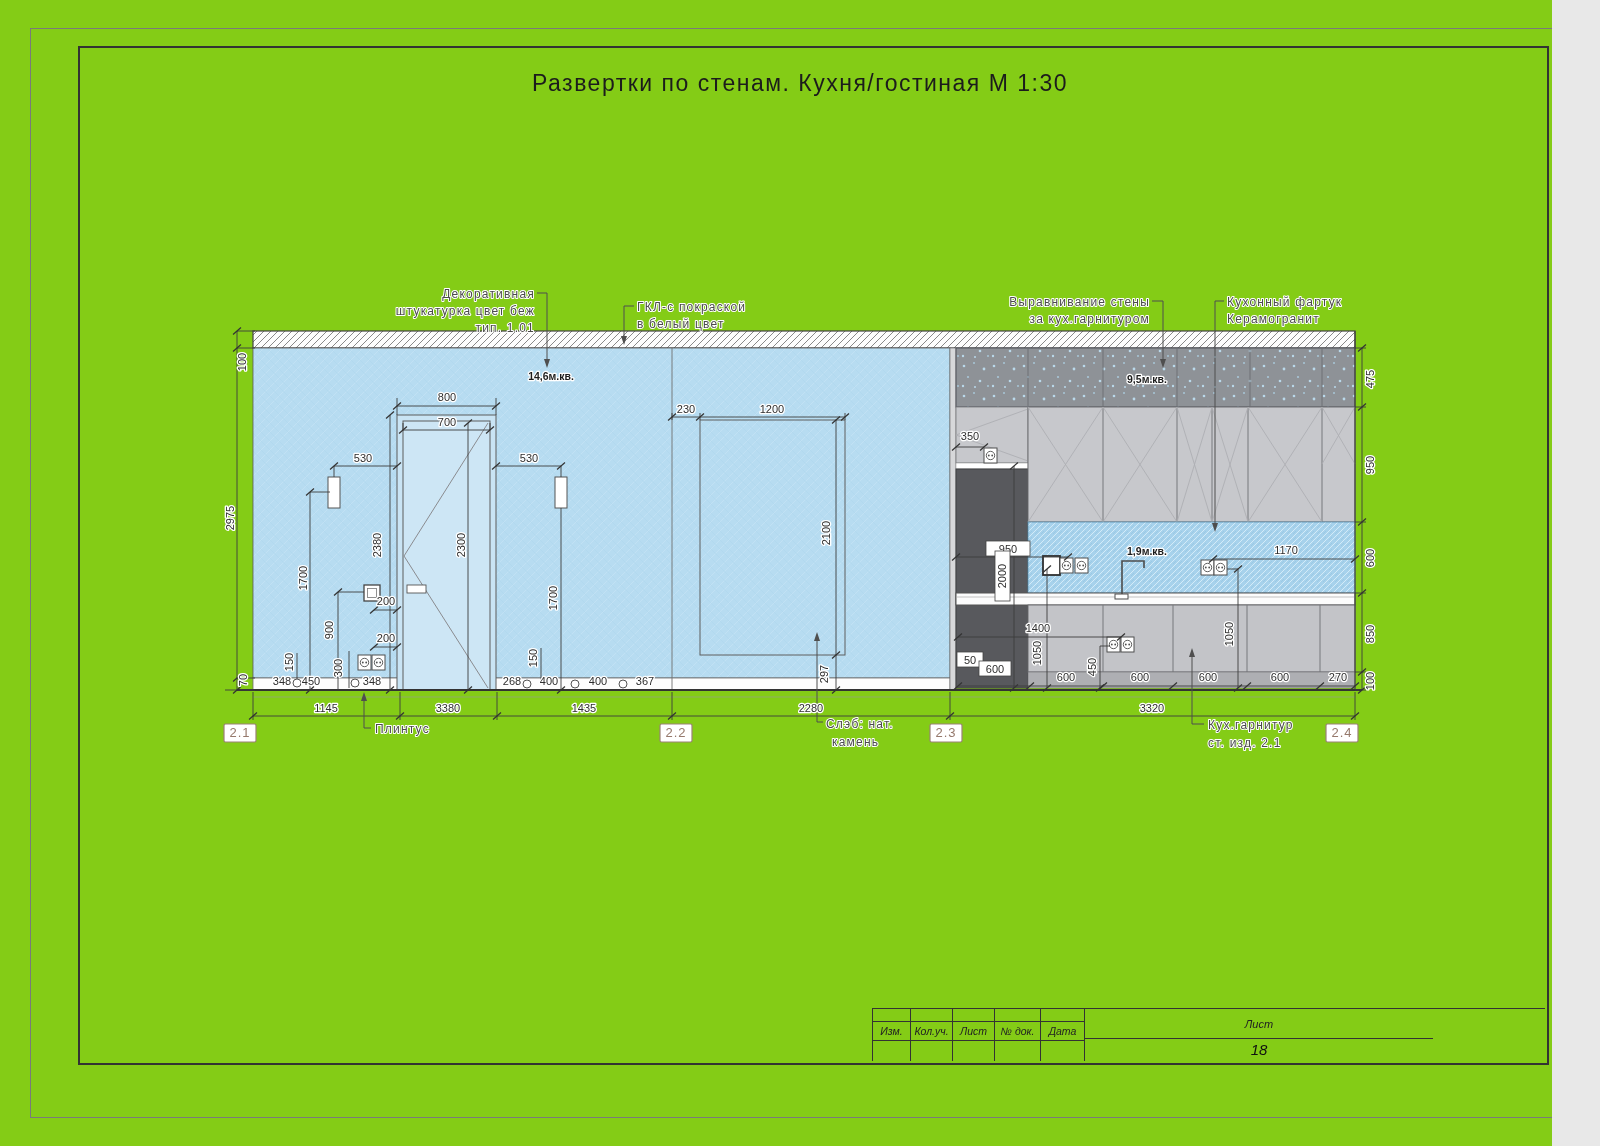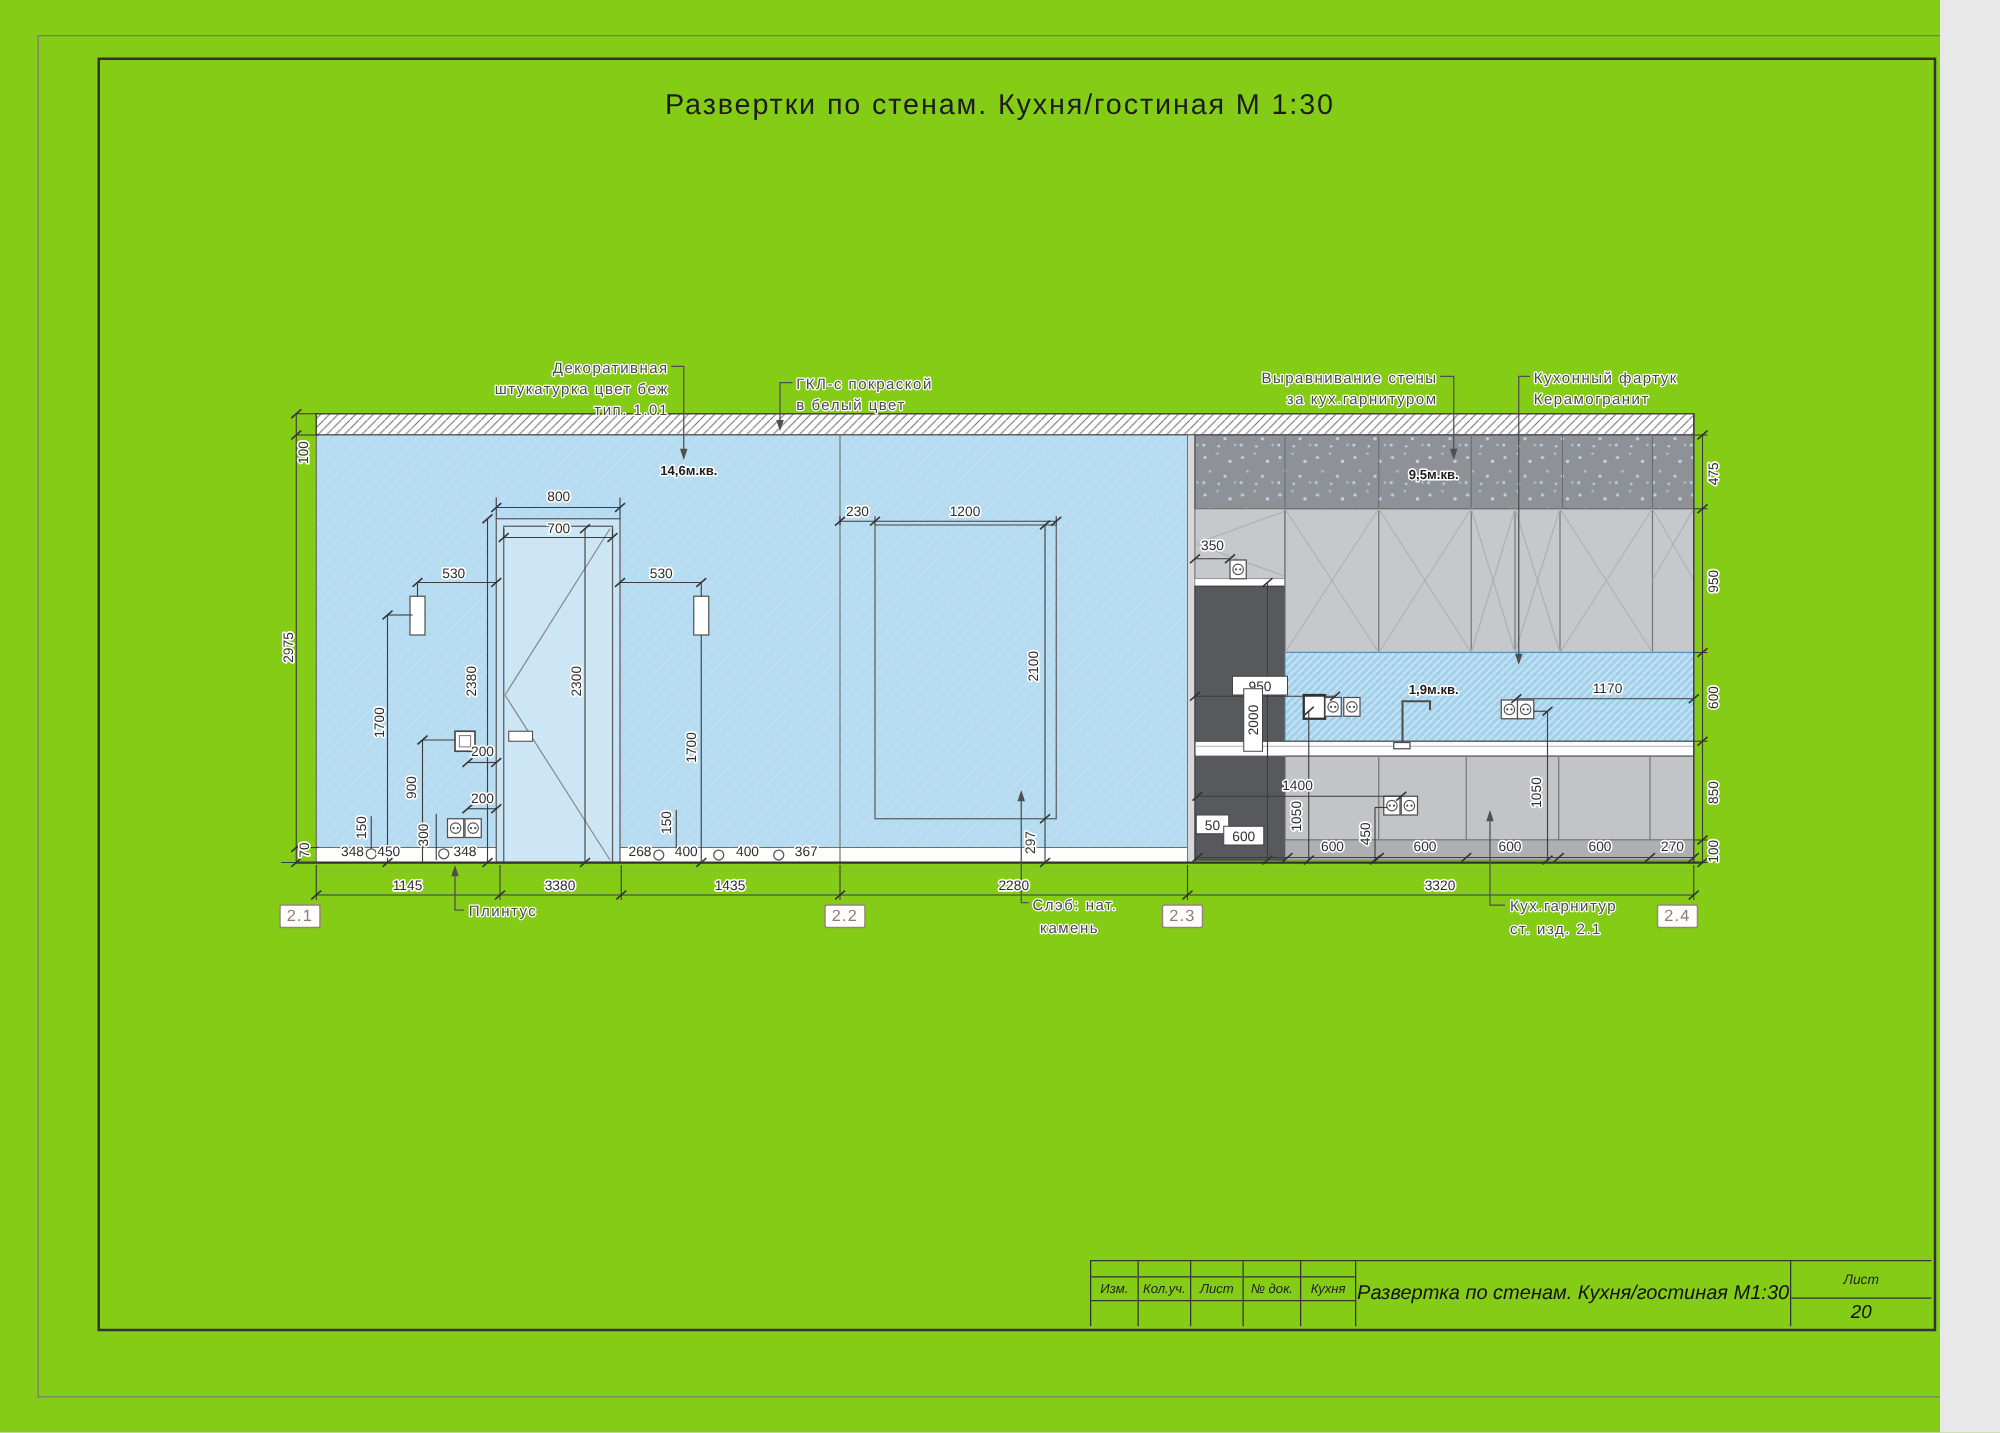--- a/index.html
+++ b/index.html
@@ -435,22 +435,21 @@
         <div class="lab">Лист</div>
         <div></div>
       </div>
     <div class="c">
         <div></div>
         <div class="lab">№ док.</div>
         <div></div>
       </div>
     <div class="c">
         <div></div>
-        <div class="lab">Кухня</div>
+        <div class="lab">Дата</div>
         <div></div>
       </div>
-    <div class="main">Развертка по стенам. Кухня/гостиная М1:30</div>
     <div class="sheet">
       <div class="sl">Лист</div>
-      <div class="sn">20</div>
+      <div class="sn">18</div>
     </div>
   </div>
 </div>
 
 </body></html>

